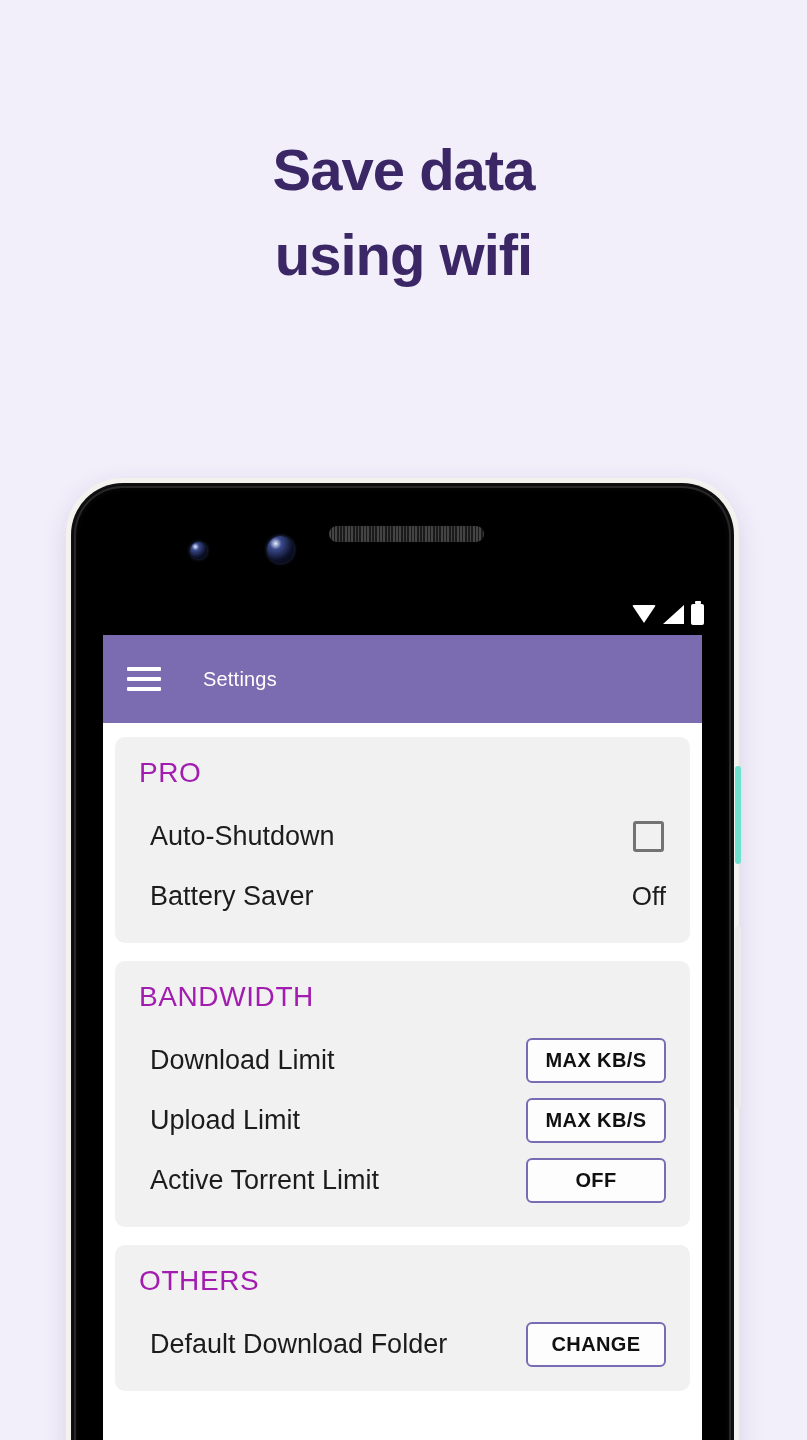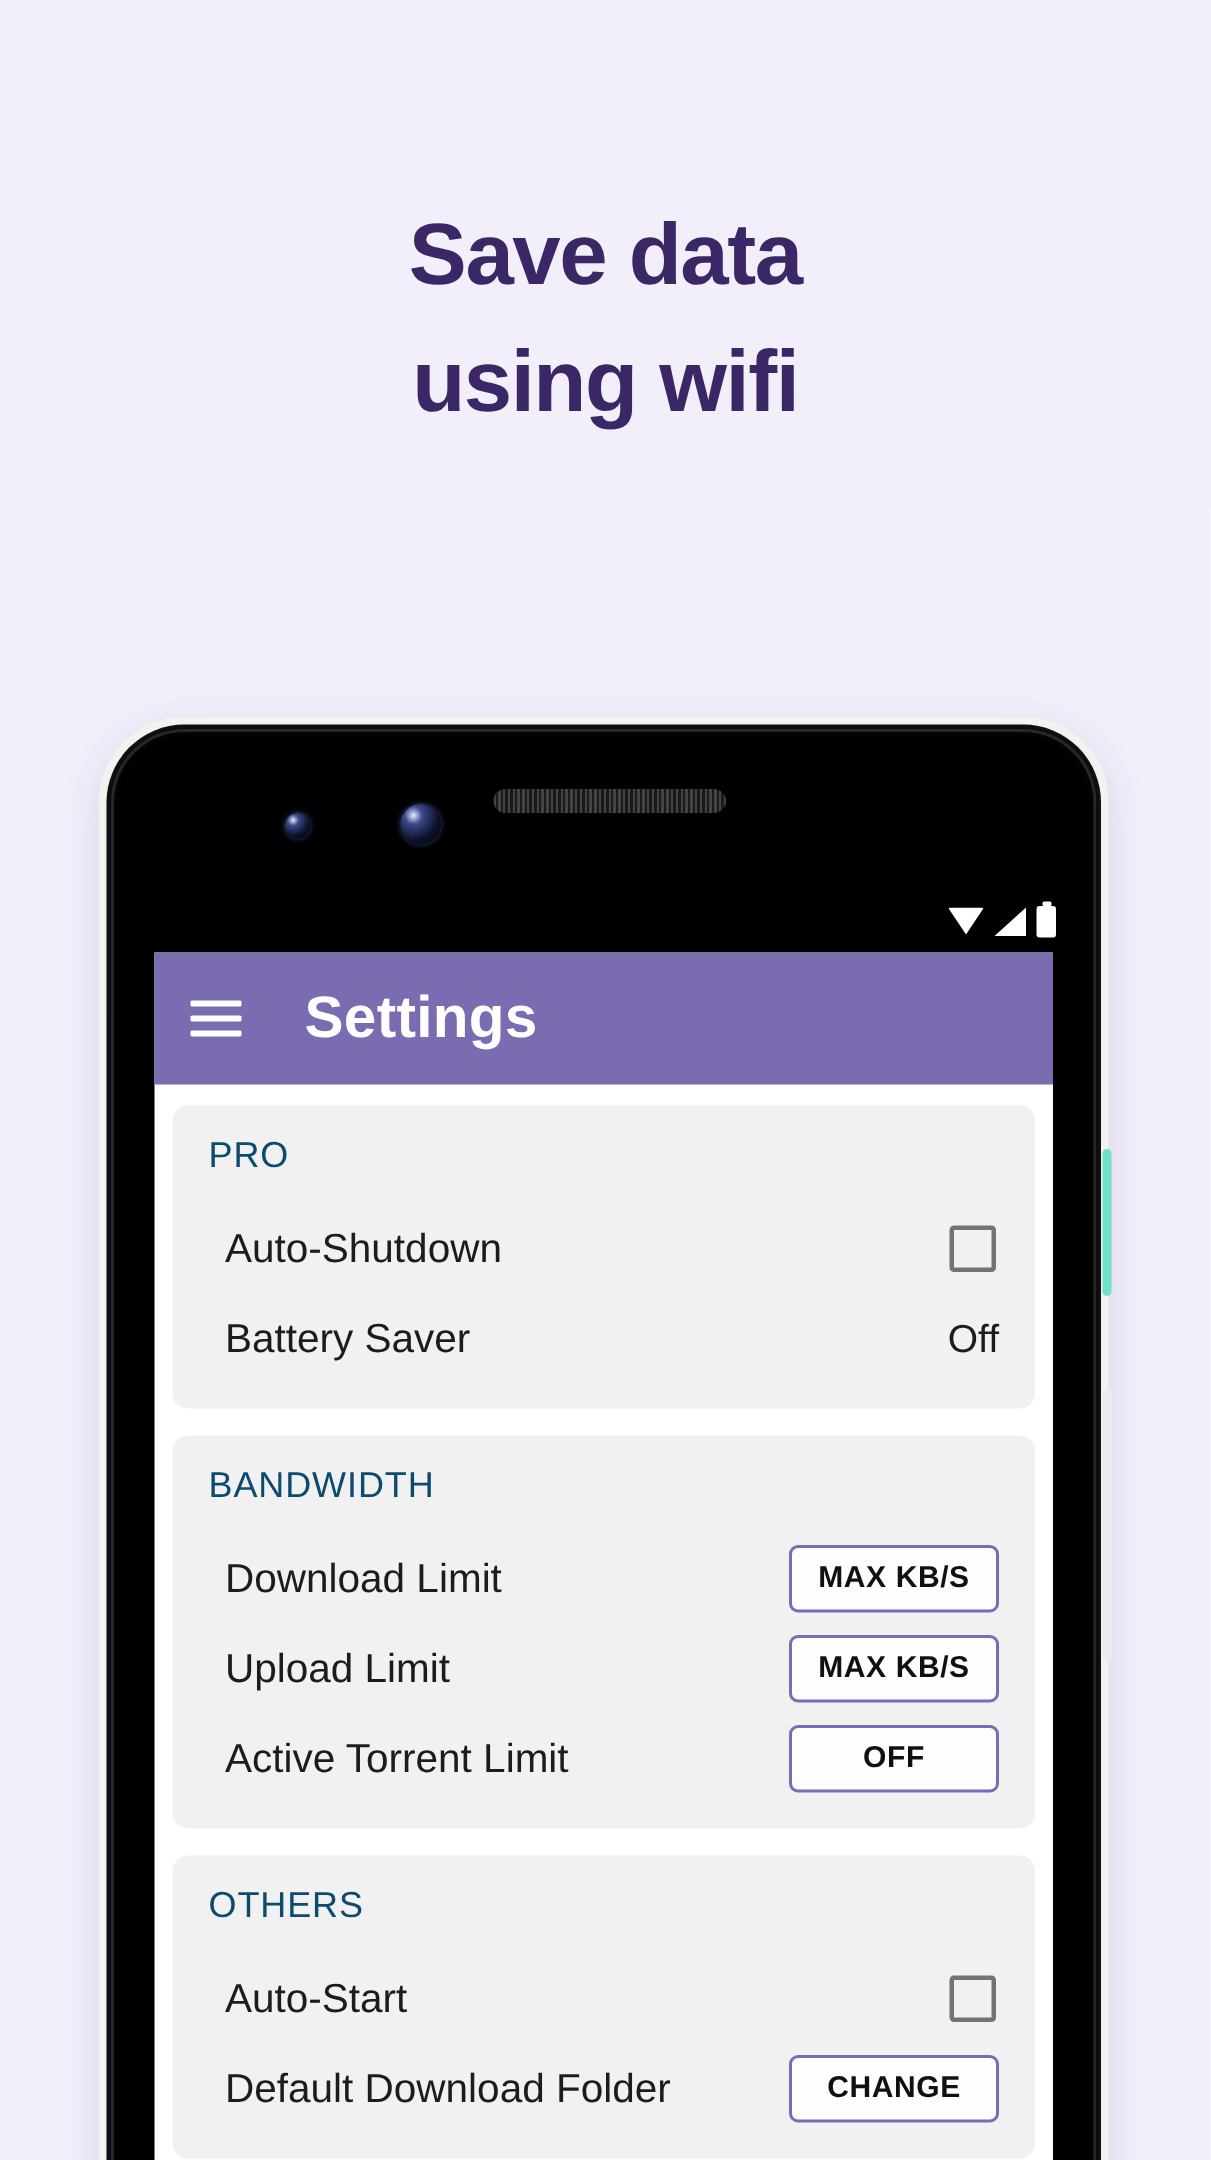--- a/index.html
+++ b/index.html
@@ -153,37 +153,37 @@
   }
   .hamburger span {
     display: block;
     height: 4px;
     width: 100%;
     background: #fff;
     border-radius: 1px;
   }
   .appbar-title {
     color: #fff;
-    font-size: 39px;
-    font-weight: bold;
+    font-size: 20px;
+    font-weight: normal;
     letter-spacing: .2px;
   }
 
   .settings-list {
     padding: 14px 12px 0 12px;
   }
   .card {
     background: #f1f1f1;
     border-radius: 10px;
     padding: 20px 24px 22px 24px;
     margin-bottom: 18px;
   }
   .card-title {
-    color: #0c4a6e;
-    font-size: 24px;
+    color: #a21caf;
+    font-size: 28px;
     letter-spacing: .6px;
     margin-bottom: 22px;
   }
   .row {
     display: flex;
     align-items: center;
     justify-content: space-between;
     min-height: 50px;
     margin-bottom: 0;
     margin-left: 11px;
@@ -323,24 +323,20 @@
 
           <div class="row">
             <span class="row-label">Active Torrent Limit</span>
             <button class="pill-btn">OFF</button>
           </div>
         </div>
 
         <div class="card">
           <div class="card-title">OTHERS</div>
 
-          <div class="row">
-            <span class="row-label">Auto-Start</span>
-            <span class="checkbox"></span>
-          </div>
 
           <div class="row">
             <span class="row-label">Default Download Folder</span>
             <button class="pill-btn">CHANGE</button>
           </div>
 
         </div>
 
       </div>
     </div>

